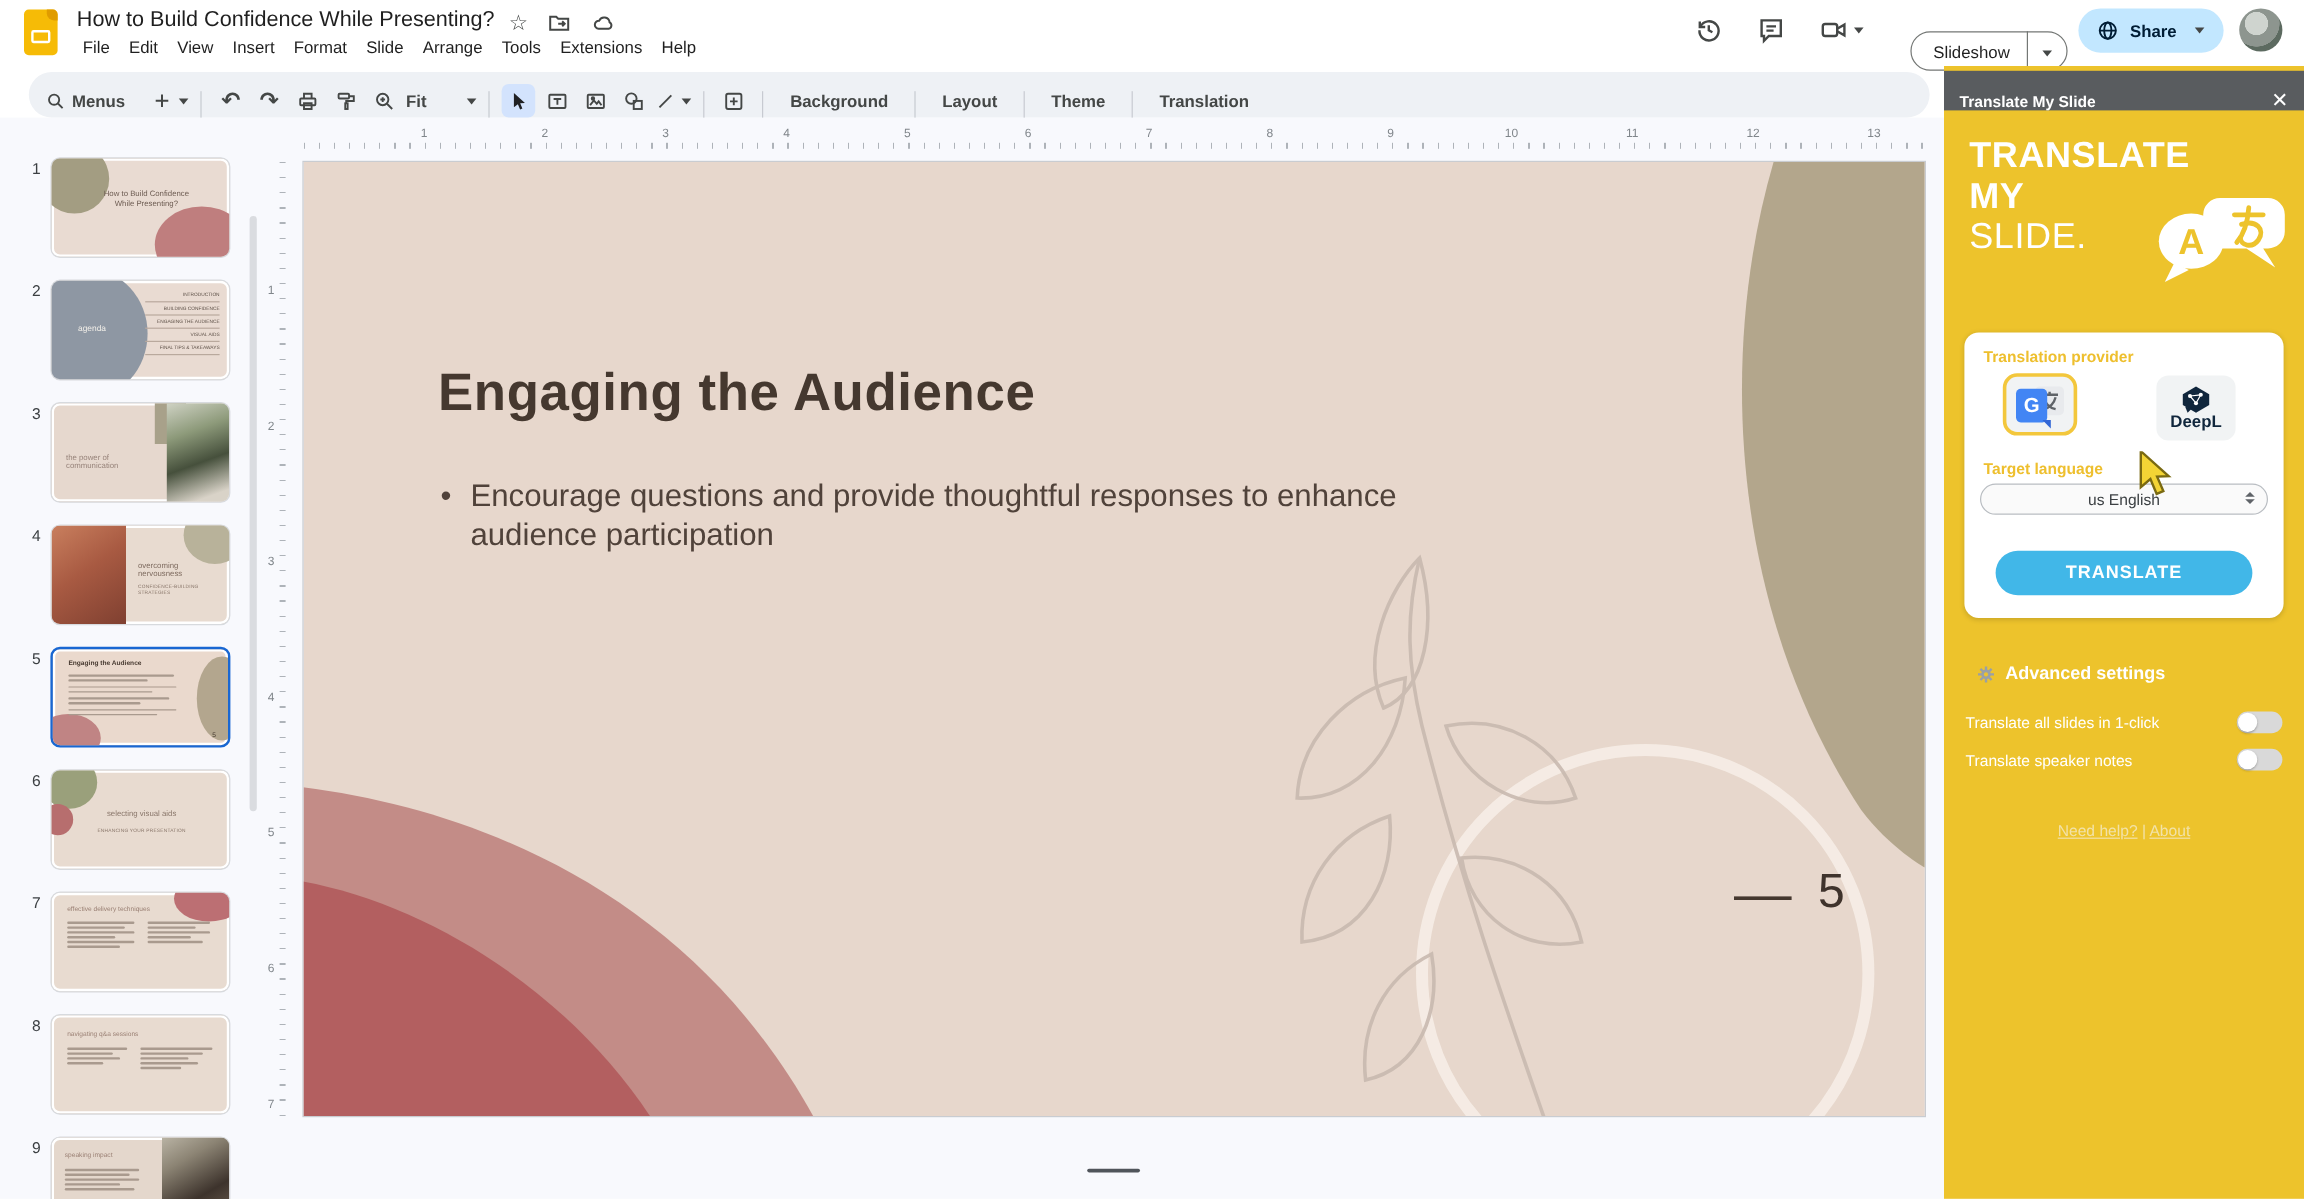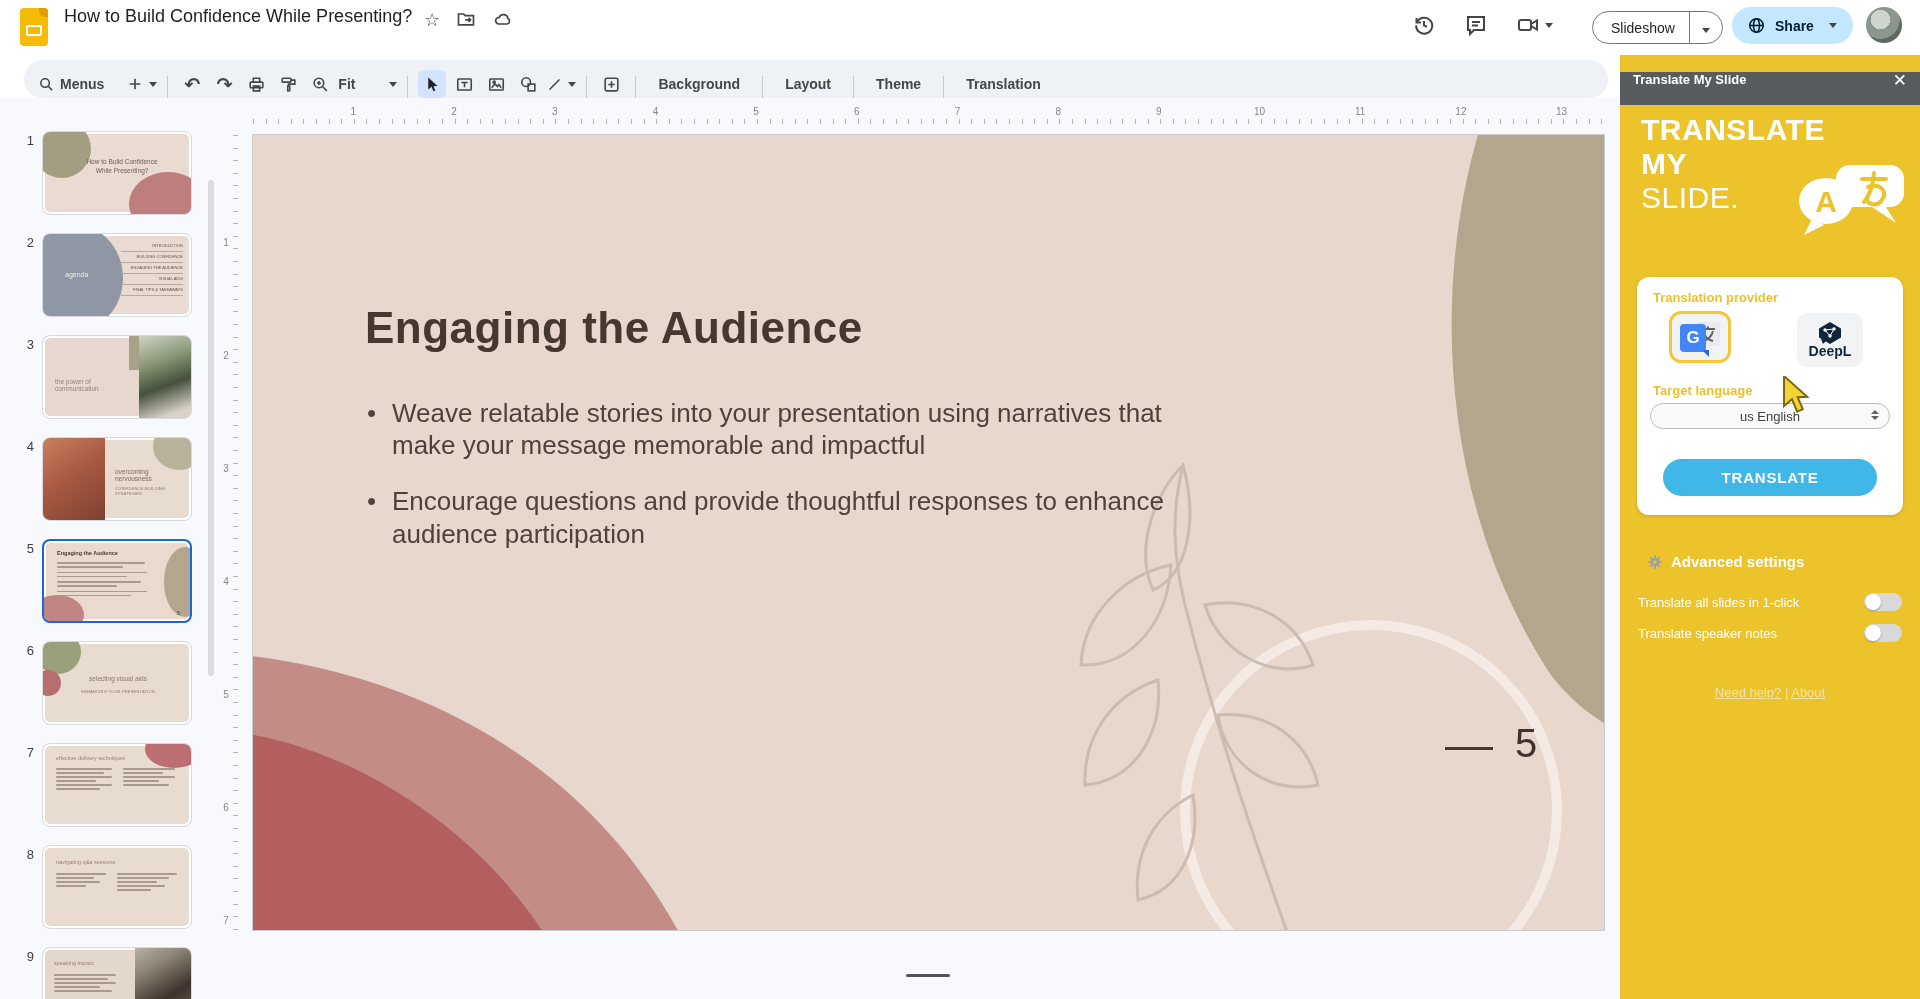--- a/index.html
+++ b/index.html
@@ -11,21 +11,21 @@
   
   #app-header { position:absolute; left:0; top:0; width:1920px; height:55px; background:#fff; z-index:30; }
   #slides-logo { position:absolute; left:20px; top:8px; width:28px; height:38px; background:#f6bb06; border-radius:4px; }
   #slides-logo .fold { position:absolute; right:0; top:0; width:9px; height:9px; background:#e09c00; border-radius:0 4px 0 6px; }
   #slides-logo .inner { position:absolute; left:6px; top:17px; width:16px; height:11px; border:2.5px solid #fff; border-radius:2px; }
   #doc-title { position:absolute; left:64px; top:6px; font-size:18px; color:#1f1f1f; white-space:nowrap; }
   .title-icons { position:absolute; top:9px; display:flex; gap:16px; color:#444746; }
   #menu-row { position:absolute; left:62px; top:29px; display:flex; gap:2px; }
   .menu-item { font-size:14px; color:#1f1f1f; padding:2px 7px; border-radius:4px; cursor:default; }
   #header-right-icons { position:absolute; top:13px; left:1412px; display:flex; gap:28px; align-items:center; }
-  #slideshow-btn { position:absolute; left:1592px; top:11px; height:33px; border:1px solid #747775; border-radius:17px;
+  #slideshow-btn { position:absolute; left:1592px; top:26px; height:33px; border:1px solid #747775; border-radius:17px;
      display:flex; align-items:center; background:#fff; }
   #slideshow-btn .lbl { padding:0 14px 0 18px; font-size:14px; color:#1f1f1f; }
   #slideshow-btn .sep { width:1px; height:33px; background:#747775; }
   #slideshow-btn .dd { padding:0 12px; }
   #share-btn { position:absolute; left:1732px; top:7px; height:37px; background:#c2e7ff; border-radius:19px;
      display:flex; align-items:center; gap:9px; padding:0 16px 0 15px; color:#001d35; }
   #share-btn .lbl { font-size:14px; font-weight:bold; }
   #avatar { position:absolute; left:1866px; top:7px; width:36px; height:36px; border-radius:50%;
      background:radial-gradient(circle at 40% 35%, #cfd4cf 0 30%, #8d958f 31% 60%, #5c6a60 61%); }
   .caret { width:0; height:0; border-left:4.5px solid transparent; border-right:4.5px solid transparent; border-top:5px solid #444746; display:inline-block; }
@@ -69,22 +69,22 @@
   #slide-title { position:absolute; left:112px; top:168px; font-size:44px; font-weight:bold; color:#45382f; letter-spacing:.5px; }
   #slide-bullets { position:absolute; left:112px; top:262px; width:810px; list-style:none; }
   .slide-bullet { position:relative; padding-left:27px; font-size:26px; line-height:1.24; color:#50423a; margin-bottom:24px; }
   .slide-bullet::before { content:"•"; position:absolute; left:2px; top:0; }
   #page-dash { position:absolute; left:1192px; top:612px; width:48px; height:3px; background:#45382f; }
   #page-num { position:absolute; left:1262px; top:586px; font-size:40px; color:#3f332c; }
   #notes-divider { position:absolute; left:906px; top:876px; width:44px; height:3px; background:#50555b; border-radius:2px; }
 
   
   #panel { position:absolute; left:1620px; top:55px; width:300px; height:944px; background:#edc32c; z-index:40; }
-  #panel-header { position:absolute; left:0; top:17px; width:300px; height:33px; background:#595c5f; display:flex;
-     align-items:flex-start; justify-content:space-between; padding:0 13px; }
+  #panel-header { position:absolute; left:0; top:4px; width:300px; height:33px; background:#595c5f; display:flex;
+     align-items:flex-end; justify-content:space-between; padding:0 13px; }
   #panel-title { color:#fff; font-size:13px; font-weight:bold; }
   #panel-close { color:#fff; font-size:17px; line-height:1; }
   .headline { position:absolute; left:21px; color:#fff; font-size:30px; letter-spacing:.5px; }
   #panel-card { position:absolute; left:17px; top:222px; width:266px; height:238px; background:#fff; border-radius:12px;
      box-shadow:0 1px 4px rgba(0,0,0,.15); }
   .gold-label { color:#eebf2e; font-size:13px; font-weight:bold; }
   #gt-box { position:absolute; left:32px; top:34px; width:62px; height:52px; border:3px solid #f3c73c; border-radius:12px;
      background:#f1f3f4; display:flex; align-items:center; justify-content:center; }
   #deepl-box { position:absolute; left:160px; top:36px; width:66px; height:54px; border-radius:10px; background:#f1f3f4;
      display:flex; flex-direction:column; align-items:center; justify-content:center; }
@@ -129,20 +129,33 @@
         <path d="M3 6 h6 l2 2 h10 v11 h-18 z"></path>
           <path d="M11 13 h6 M15 10.5 l2.5 2.5 -2.5 2.5"></path>
       </svg>
     </span>
     <span>
       <svg width="22" height="20" viewBox="0 0 24 24" fill="none" stroke="#444746" stroke-width="2">
         <path d="M7 18 a4 4 0 1 1 .5 -8 a5.5 5.5 0 0 1 10.5 1.5 a3.5 3.5 0 0 1 -1 6.5 z"></path>
       </svg>
     </span>
   </div>
+  <div id="menu-row">
+
+  <span class="menu-item">File</span>
+      <span class="menu-item">Edit</span>
+      <span class="menu-item">View</span>
+      <span class="menu-item">Insert</span>
+      <span class="menu-item">Format</span>
+      <span class="menu-item">Slide</span>
+      <span class="menu-item">Arrange</span>
+      <span class="menu-item">Tools</span>
+      <span class="menu-item">Extensions</span>
+      <span class="menu-item">Help</span>
+    </div>
 
   <div id="header-right-icons">
     <span>
       <svg width="24" height="24" viewBox="0 0 24 24" fill="none" stroke="#444746" stroke-width="2">
         <path d="M4.5 5 v4.5 h4.5"></path>
           <path d="M5 9.2 a8 8 0 1 1 -0.8 3"></path>
           <path d="M12 8 v4.3 l3 1.6"></path>
       </svg>
     </span>
     <span>
@@ -457,21 +470,20 @@
         <path d="M905,545 C860,560 830,600 832,650 C885,645 910,595 905,545 Z"></path>
         <path d="M965,580 C1015,575 1055,605 1065,650 C1015,660 972,628 965,580 Z"></path>
         <path d="M940,660 C900,680 880,720 885,765 C930,755 948,708 940,660 Z"></path>
       </g>
       <path d="M-10,520 C150,538 330,615 430,805 L-10,805 Z" fill="#c38c87"></path>
       <path d="M-10,598 C100,615 225,692 295,805 L-10,805 Z" fill="#b35f60"></path>
     </svg>
     <h1 id="slide-title">Engaging the Audience</h1>
     <ul id="slide-bullets">
 
-        <li class="slide-bullet">Weave relatable stories into your presentation using narratives that make your message memorable and impactful</li>
         <li class="slide-bullet">Encourage questions and provide thoughtful responses to enhance audience participation</li>
       </ul>
     <div id="page-dash"></div>
     <div id="page-num">5</div>
   </div>
 
   <div id="notes-divider"></div>
 </div>
 
 <div id="panel">

